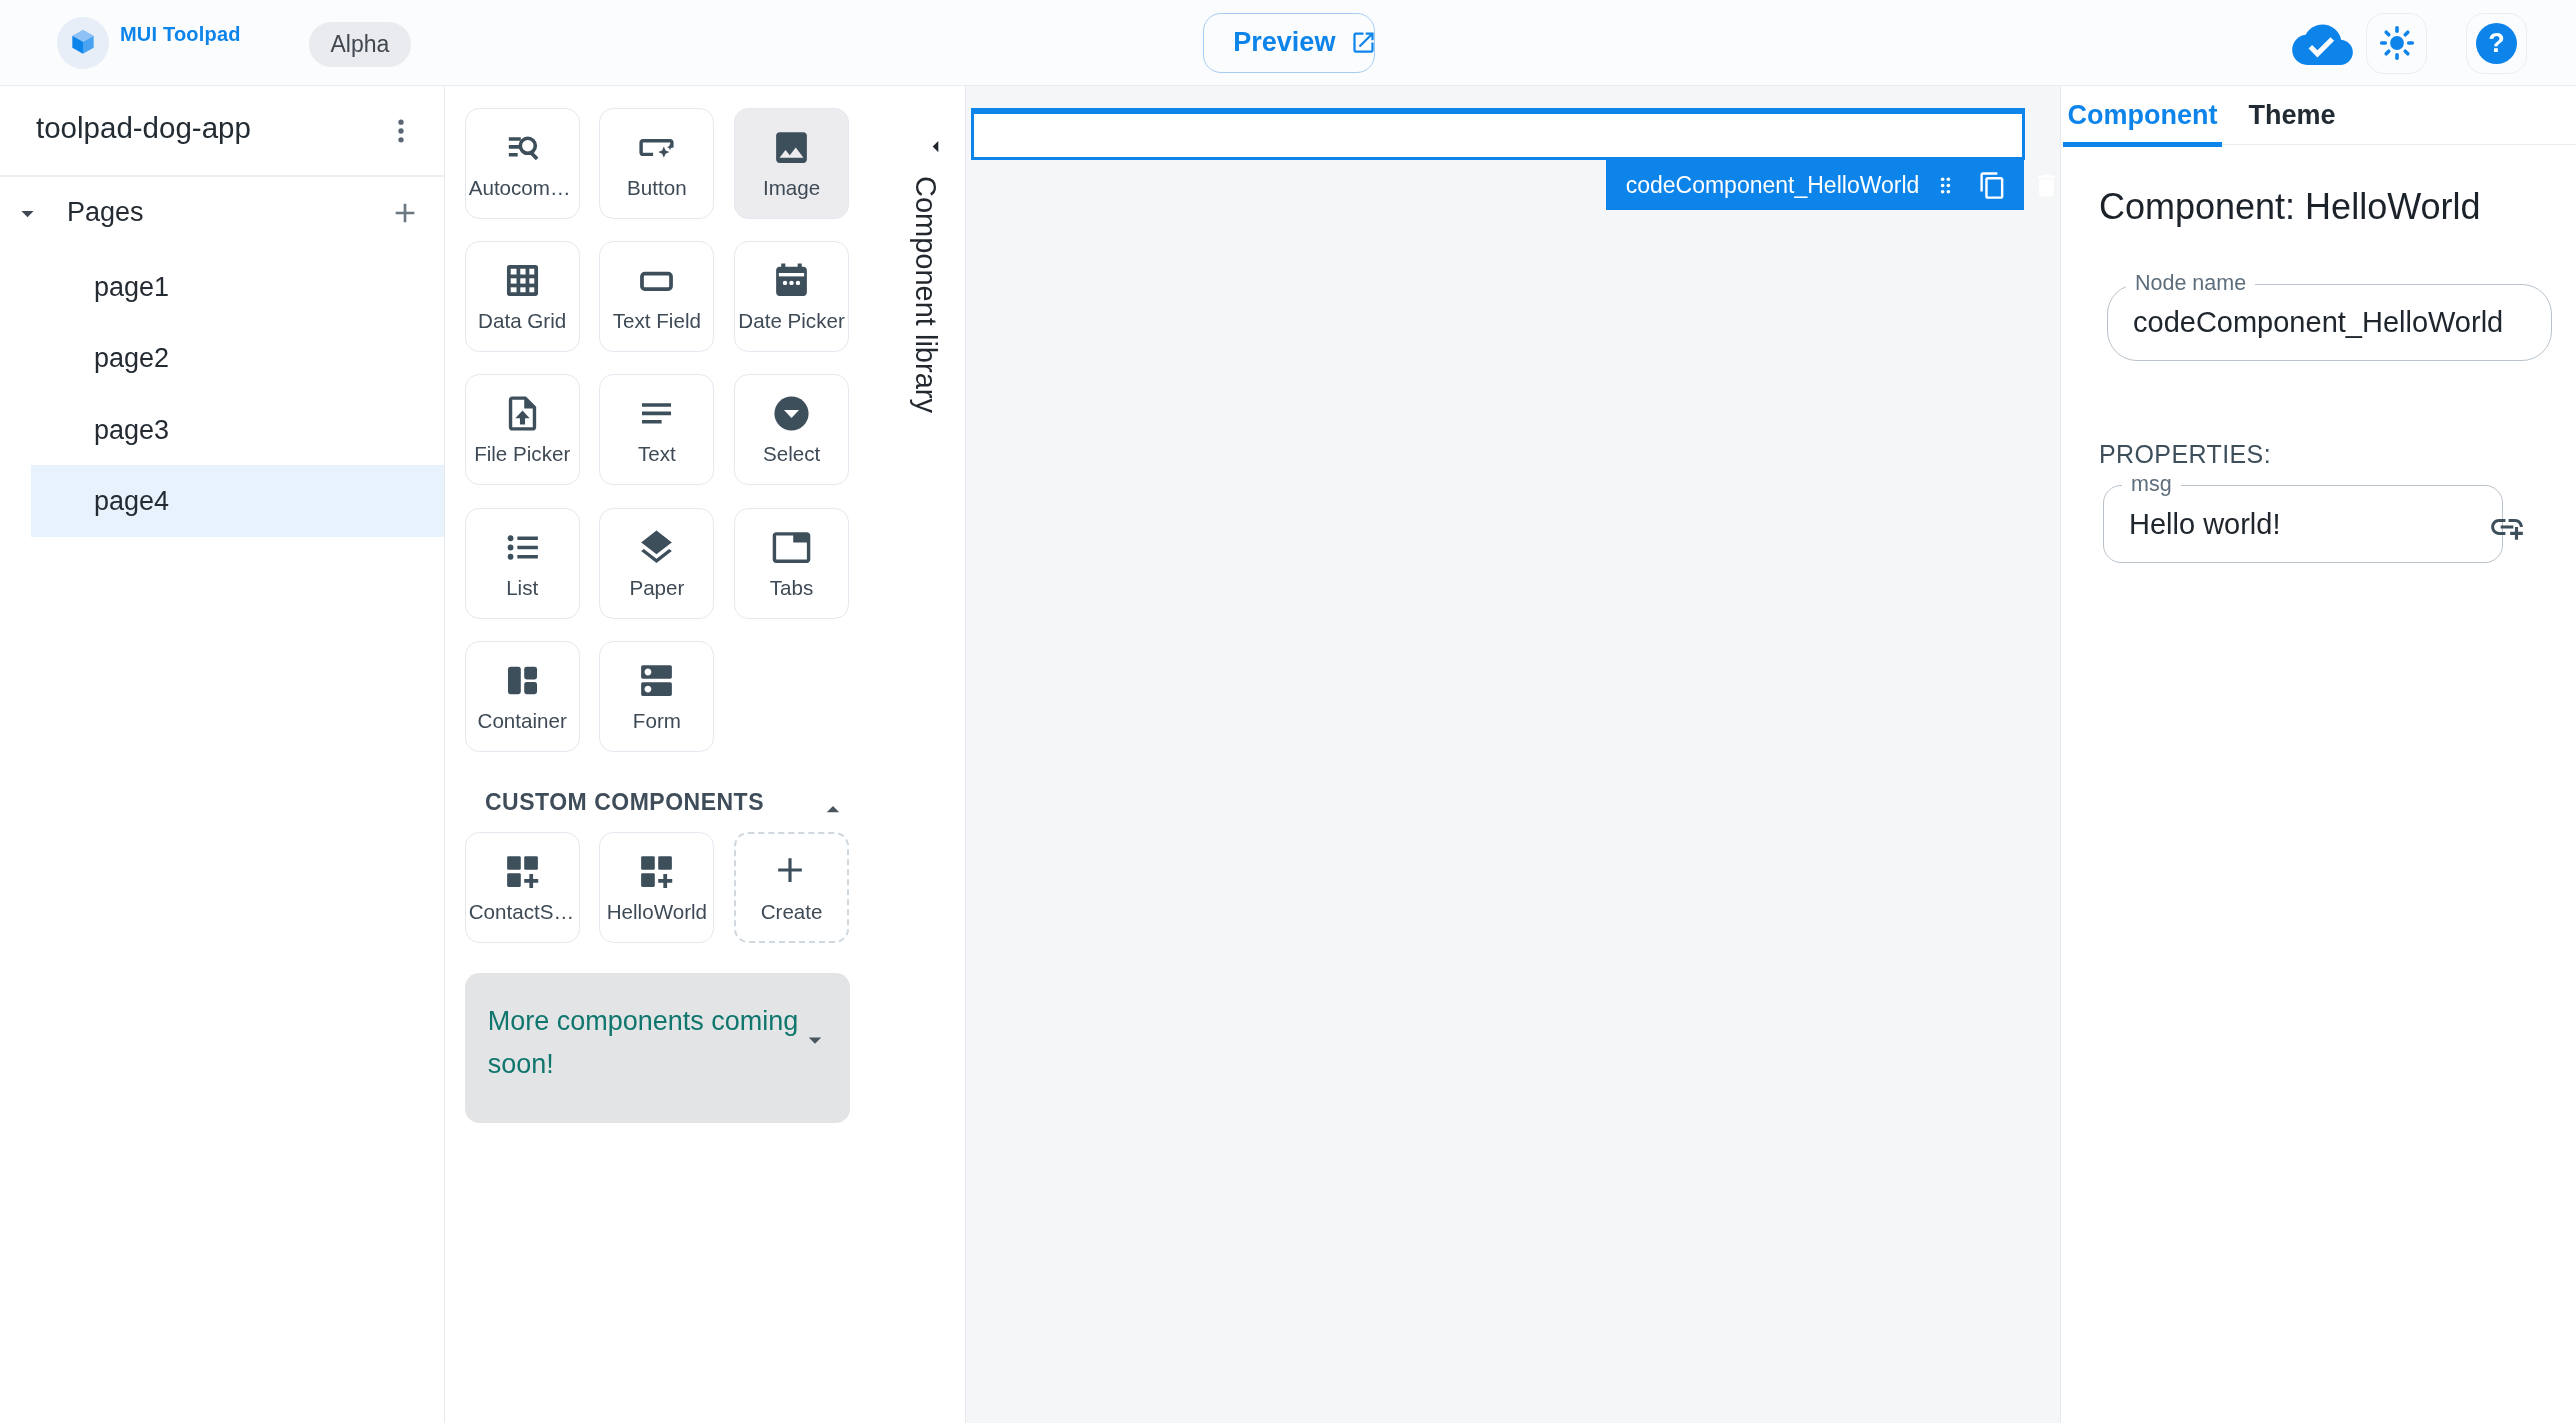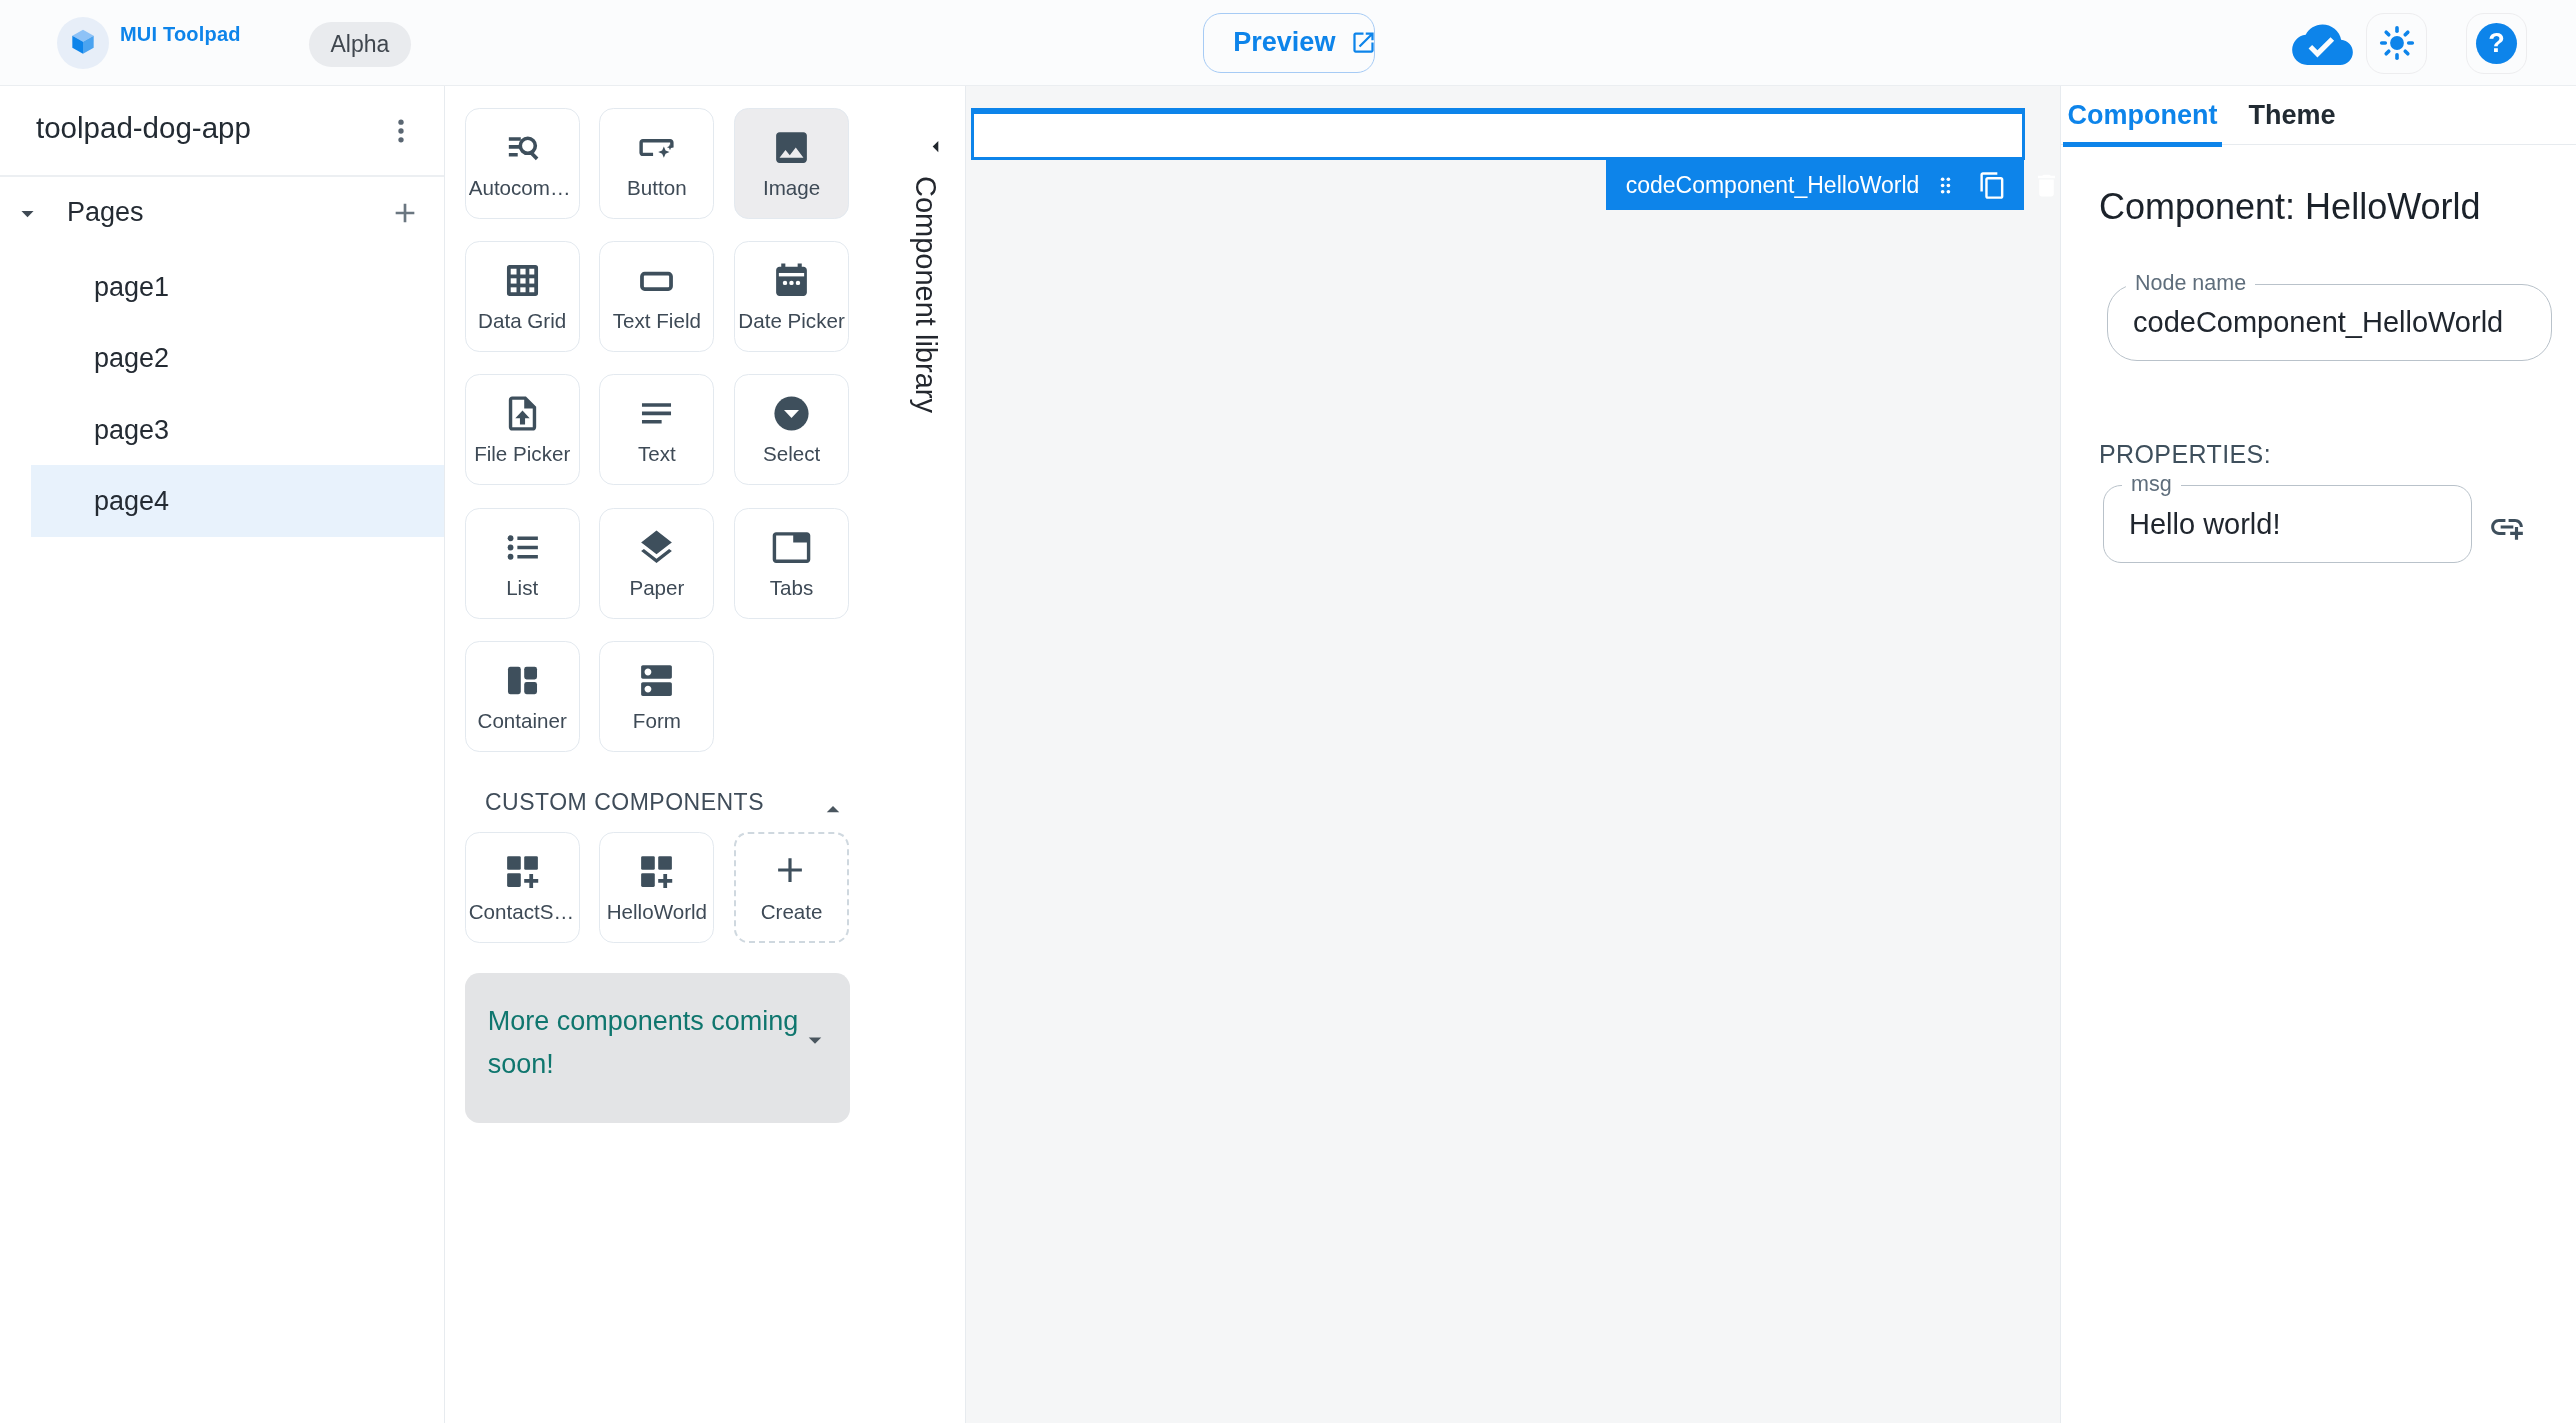--- a/index.html
+++ b/index.html
@@ -48,21 +48,21 @@
   .page-item.selected{background:var(--highlight);}
 
   
   .library{position:absolute;left:445px;top:86px;width:521px;height:1338px;background:#fff;border-right:1.8px solid var(--border);}
   .tiles{position:absolute;left:19.7px;top:21.5px;display:grid;grid-template-columns:repeat(3,115px);gap:22.4px 19.7px;}
   .tile{width:115px;height:111px;border:1.8px solid #e3e9ef;border-radius:14.3px;background:#fff;display:flex;flex-direction:column;align-items:center;justify-content:center;gap:8px;cursor:grab;}
   .tile.selected{background:var(--tile-selected);}
   .tile .ticon{width:41px;height:41px;color:var(--slate);}
   .tile .tlabel{font-size:20.6px;color:#3e4a56;max-width:107px;white-space:nowrap;overflow:hidden;text-overflow:ellipsis;text-align:center;}
   .tile.create{border:2.7px dashed #cfd8df;background:#fff;}
-  .custom-header{position:absolute;left:40px;top:703px;font-size:23px;font-weight:400;letter-spacing:0.5px;color:#3f4c59;cursor:pointer;}
+  .custom-header{position:absolute;left:40px;top:703px;font-size:23px;font-weight:700;letter-spacing:0.5px;color:#3f4c59;cursor:pointer;}
   .custom-collapse{position:absolute;left:373px;top:708px;color:#4a565f;cursor:pointer;}
   .custom-tiles{position:absolute;left:19.7px;top:746px;display:grid;grid-template-columns:repeat(3,115px);gap:22.4px 19.7px;}
   .more-box{position:absolute;left:19.7px;top:887px;width:385px;height:150px;background:var(--more-bg);border-radius:14.3px;cursor:pointer;}
   .more-text{position:absolute;left:23px;top:27px;width:322px;font-size:27px;line-height:43px;color:#0f766e;}
   .more-arrow{position:absolute;right:19.7px;top:52px;color:#4a565f;}
   .lib-collapse{position:absolute;left:477px;top:47px;color:#20262c;cursor:pointer;}
   .lib-title{position:absolute;left:465px;top:90px;height:394px;width:32px;writing-mode:vertical-rl;font-size:29px;color:#23272e;white-space:nowrap;}
 
   
   .canvas{position:absolute;left:966px;top:86px;width:1094px;height:1338px;background:var(--canvas-bg);}
@@ -77,21 +77,21 @@
   .tab{height:59px;display:flex;align-items:center;justify-content:center;font-size:27px;font-weight:600;cursor:pointer;position:relative;}
   .tab.component{width:163px;color:var(--primary);}
   .tab.component::after{content:"";position:absolute;left:1.8px;right:1.8px;bottom:-1.8px;height:4.5px;background:var(--primary);}
   .tab.theme{width:136px;color:#222b33;}
   .panel-title{position:absolute;left:38px;top:100px;font-size:36px;font-weight:500;color:#1b222a;}
   .field{position:absolute;border:1.8px solid var(--input-border);border-radius:18px;background:#fff;}
   .field .flabel{position:absolute;top:-14.3px;left:18px;background:#fff;padding:0 9px;font-size:21.5px;color:var(--text-gray);}
   .field .fvalue{position:absolute;left:25px;right:14.3px;top:0;bottom:0;display:flex;align-items:center;font-size:29px;color:#20262e;white-space:nowrap;overflow:hidden;}
   .field.nodename{left:46px;top:198px;width:445px;height:77px;border-radius:30px;}
   .props-heading{position:absolute;left:38px;top:322px;font-size:25px;letter-spacing:0.4px;color:#3e4f5c;margin-top:32px;}
-  .field.msg{left:42px;top:399px;width:369px;height:78px;padding-left:25px;}
+  .field.msg{left:42px;top:399px;width:400px;height:78px;padding-left:25px;}
   .addlink-btn{position:absolute;left:424px;top:419px;width:43px;height:43px;color:var(--slate);cursor:pointer;display:flex;align-items:center;justify-content:center;}
 </style>
 </head>
 <body>
 
 <div class="appbar">
   <div class="logo-circle">
     <svg width="32" height="32" viewBox="0 0 24 24">
       <path d="M12 2 L20 6.5 L12 11 L4 6.5 Z" fill="#8ec2f7"></path>
       <path d="M4 6.5 L12 11 L12 20 L4 15.5 Z" fill="#0d84ea"></path>

